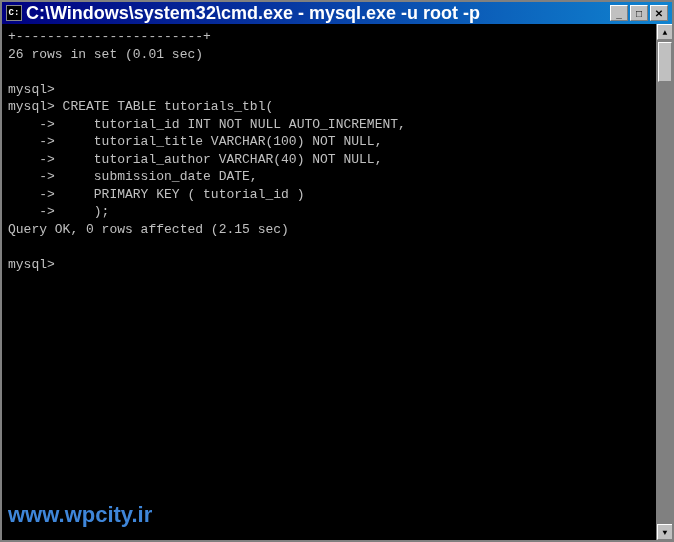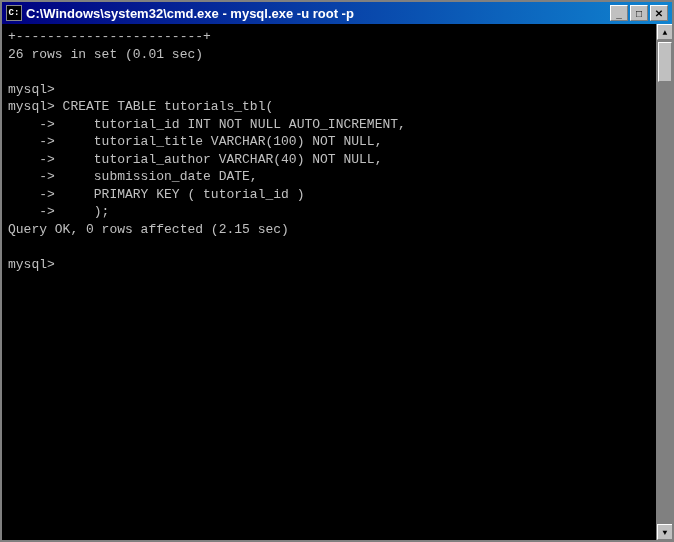--- a/index.html
+++ b/index.html
@@ -45,21 +45,21 @@
       display: flex;
       align-items: center;
       justify-content: center;
       font-size: 9px;
       color: #fff;
       font-weight: bold;
     }
 
     .title-text {
       color: #ffffff;
-      font-size: 13px;
+      font-size: 18px;
       font-family: 'Tahoma', sans-serif;
       font-weight: bold;
     }
 
     .title-buttons {
       display: flex;
       gap: 2px;
     }
 
     .title-btn {
@@ -183,20 +183,21 @@
 mysql&gt; CREATE TABLE tutorials_tbl(
     -&gt;     tutorial_id INT NOT NULL AUTO_INCREMENT,
     -&gt;     tutorial_title VARCHAR(100) NOT NULL,
     -&gt;     tutorial_author VARCHAR(40) NOT NULL,
     -&gt;     submission_date DATE,
     -&gt;     PRIMARY KEY ( tutorial_id )
     -&gt;     );
 Query OK, 0 rows affected (2.15 sec)
 
 mysql&gt;</pre>
+      <div class="watermark">www.wpcity.ir</div>
     </div>
     <div class="scrollbar">
       <div class="scroll-btn">▲</div>
       <div class="scroll-track">
         <div class="scroll-thumb"></div>
       </div>
       <div class="scroll-btn">▼</div>
     </div>
   </div>
 </div>

